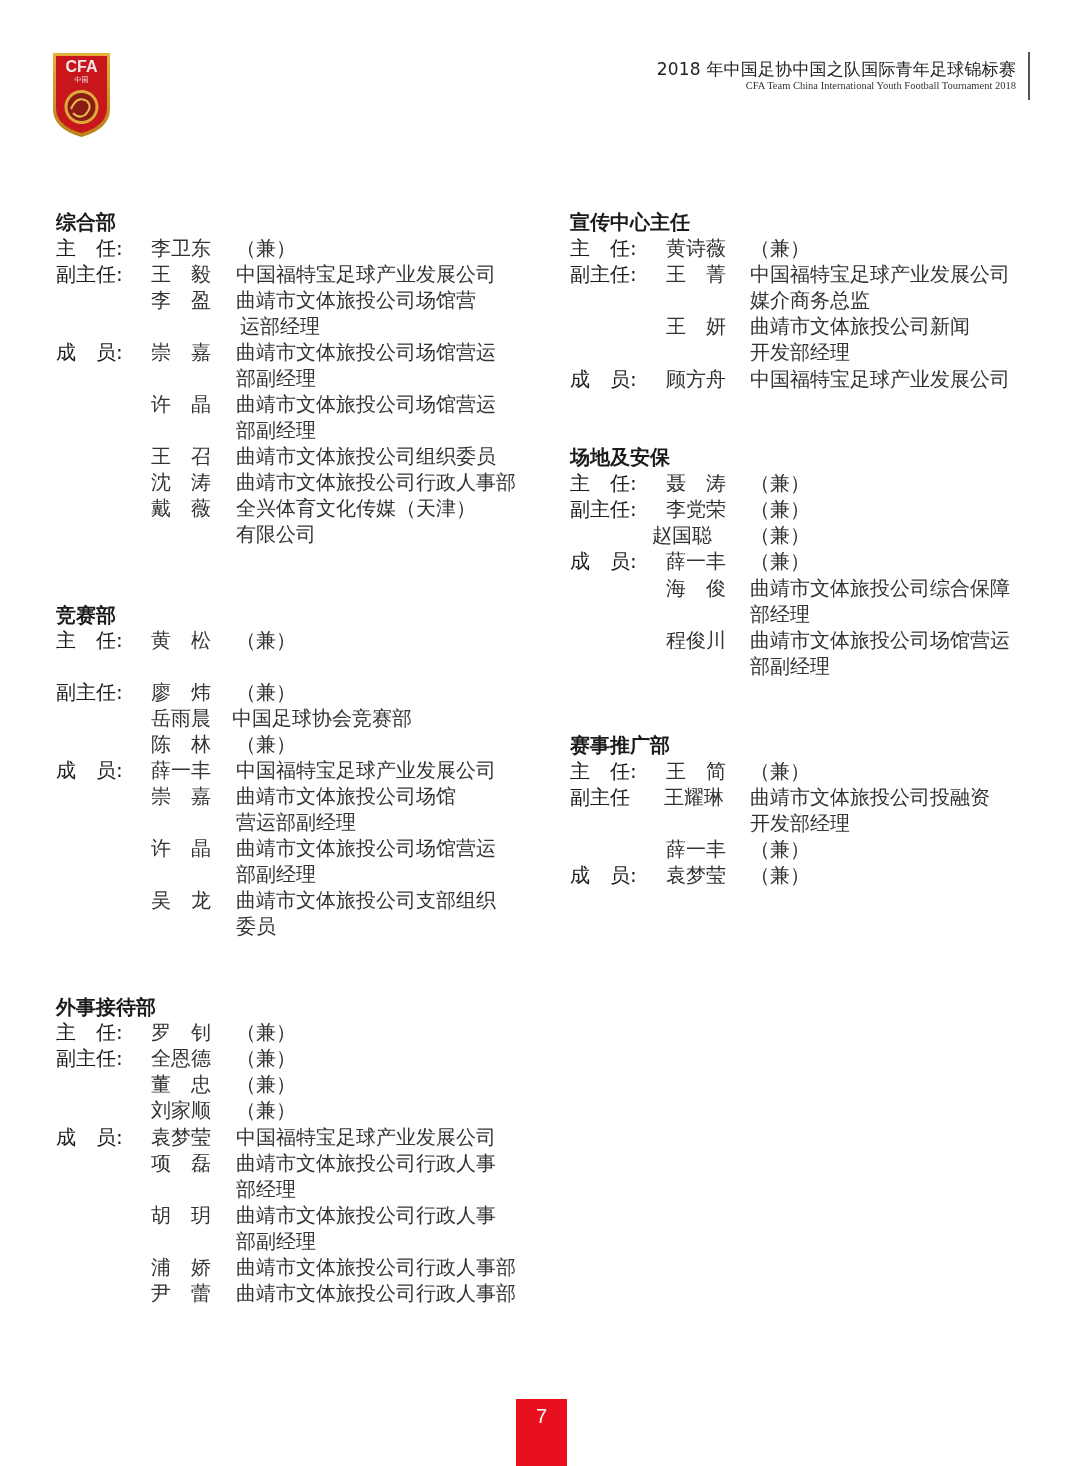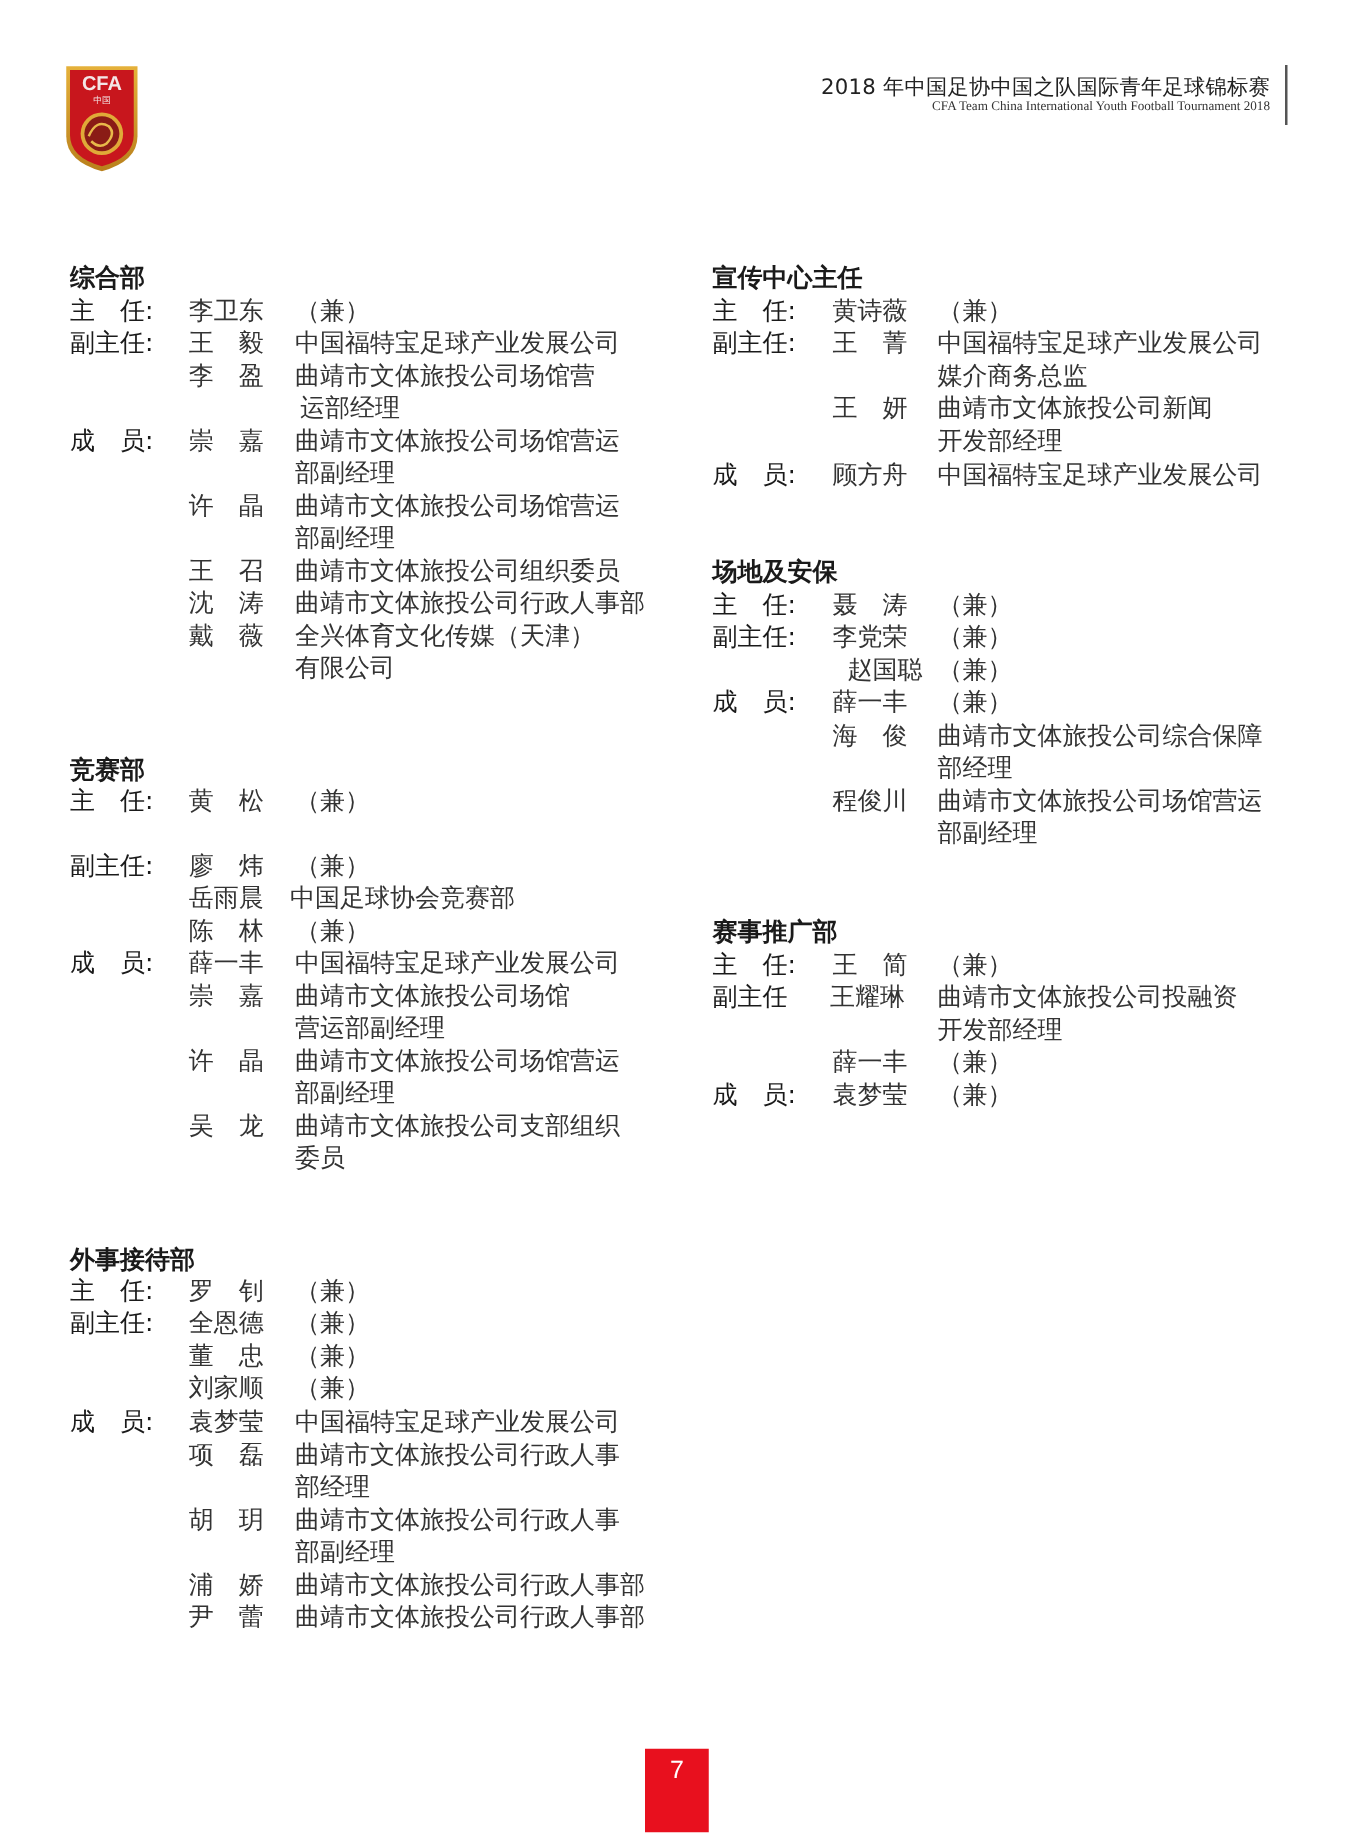--- a/index.html
+++ b/index.html
@@ -264,21 +264,21 @@
       <span class="name" style="left:96px">聂　涛</span>
       <span class="desc" style="left:180px">（兼）</span>
     </div>
   <div class="row" style="left:570px;top:496px;">
       <span class="role">副主任:</span>
       <span class="name" style="left:96px">李党荣</span>
       <span class="desc" style="left:180px">（兼）</span>
     </div>
   <div class="row" style="left:570px;top:522px;">
       <span class="role"></span>
-      <span class="name" style="left:108px">赵国聪</span>
+      <span class="name" style="left:82px">赵国聪</span>
       <span class="desc" style="left:180px">（兼）</span>
     </div>
   <div class="row" style="left:570px;top:548px;">
       <span class="role">成　员:</span>
       <span class="name" style="left:96px">薛一丰</span>
       <span class="desc" style="left:180px">（兼）</span>
     </div>
   <div class="row" style="left:570px;top:575px;">
       <span class="role"></span>
       <span class="name" style="left:96px">海　俊</span>

